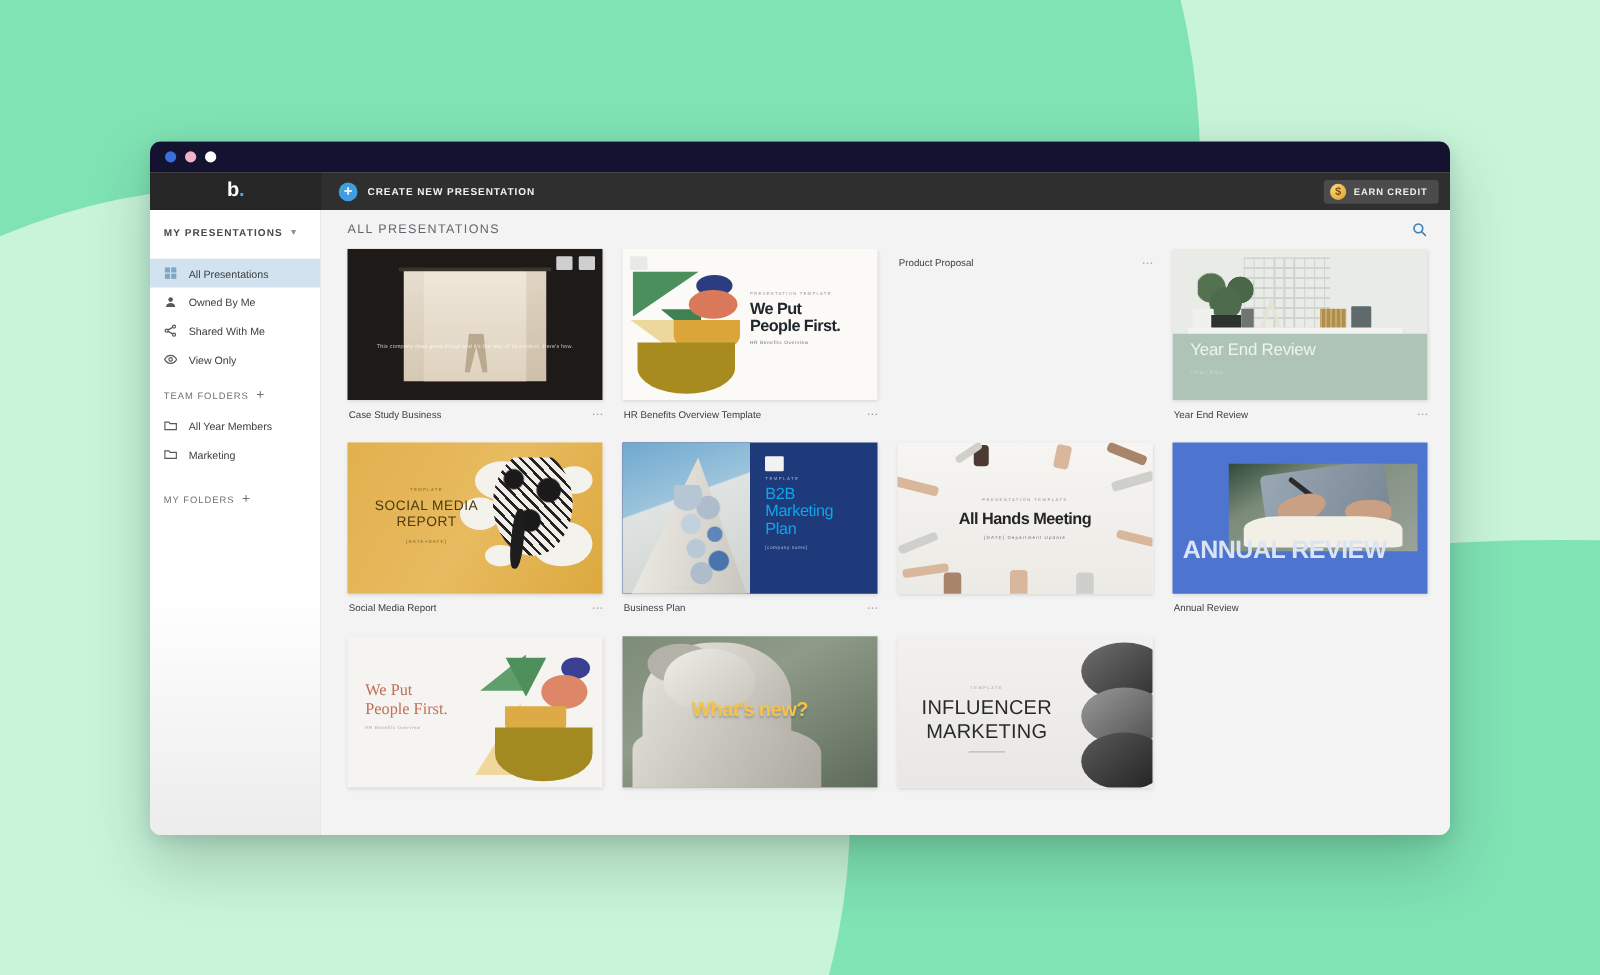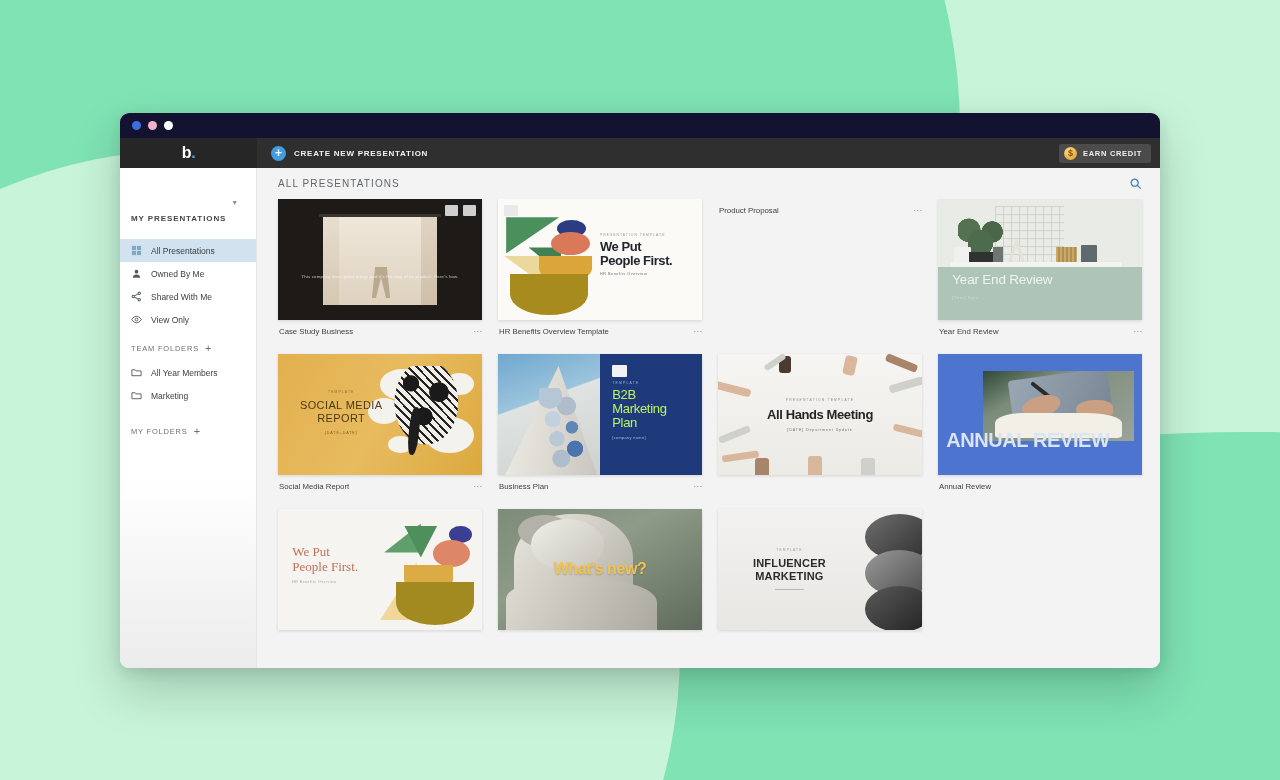--- a/index.html
+++ b/index.html
@@ -130,21 +130,21 @@
     flex-shrink: 0;
   }
   .side-title {
     display: flex; align-items: center; gap: 5px;
     padding: 0 11px 0 11px;
     margin-bottom: 16px;
     cursor: pointer;
   }
   .side-title span:first-child {
     font-size: 8px; font-weight: 700;
-    letter-spacing: 0.9px; color: #44474b; margin-top: 32px;
+    letter-spacing: 0.9px; color: #44474b;
   }
   .caret { font-size: 7px; color: #8b9096; }
 
   .side-item {
     display: flex; align-items: center; gap: 9px;
     height: 23px;
     padding: 0 11px;
     font-size: 8.5px;
     color: #3c4044;
     cursor: pointer;
@@ -494,21 +494,21 @@
       radial-gradient(circle at 34% 62%, #b9c8d6 0 12%, transparent 13%),
       radial-gradient(circle at 68% 74%, #4a74ad 0 11%, transparent 12%),
       radial-gradient(circle at 42% 86%, #aebccb 0 11%, transparent 12%);
   }
   .t7 .txt { position: absolute; left: 56%; top: 22%; right: 5%; }
   .t7 .sqbadge {
     position: absolute; left: 56%; top: 9%;
     width: 15px; height: 12px; background: #f2f2f2; border-radius: 1px;
   }
   .t7 .eyebrow { font-size: 3.4px; letter-spacing: 1.2px; color: #9eb4d8; margin-bottom: 3px; }
-  .t7 h2 { font-size: 13px; font-weight: 400; line-height: 1.1; color: #bef264; letter-spacing: -0.3px; }
+  .t7 h2 { font-size: 13px; font-weight: 400; line-height: 1.1; color: #0ea5e9; letter-spacing: -0.3px; }
   .t7 .sub { font-size: 3.8px; color: #a9bddc; margin-top: 5px; letter-spacing: .4px; }
 
   
   .t8 { background: #4d74cf; }
   .t8 .photo {
     position: absolute; left: 22%; top: 14%; width: 74%; height: 58%;
     background: linear-gradient(150deg, #2f4a39 0%, #7c8c7a 30%, #9aa39b 100%);
     overflow: hidden;
   }
   .t8 .sleeve {
@@ -636,21 +636,21 @@
     width: 34%; height: 38%; border-radius: 50%;
     background: linear-gradient(140deg, #6f6f6f, #2b2b2b);
     overflow: hidden;
   }
   .t12 .c1 { top: 4%; }
   .t12 .c2 { top: 34%; background: linear-gradient(140deg, #9a9a9a, #4a4a4a); }
   .t12 .c3 { top: 64%; background: linear-gradient(140deg, #5a5a5a, #1f1f1f); }
   .t12 .txt { position: absolute; left: 8%; right: 38%; top: 32%; text-align: center; }
   .t12 .eyebrow { font-size: 3.2px; letter-spacing: 1.2px; color: #9b9b98; }
   .t12 h2 {
-    font-size: 11px; font-weight: 700; color: #2a2a2a;
+    font-size: 16px; font-weight: 400; color: #2a2a2a;
     letter-spacing: .2px; line-height: 1.2; margin-top: 5px;
   }
   .t12 .rule {
     width: 26%; height: 1px; background: #b9b9b6;
     margin: 6px auto 0;
   }
 </style>
 </head>
 <body>
 

